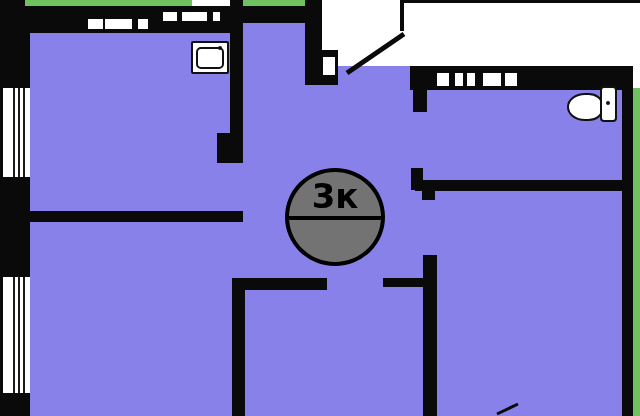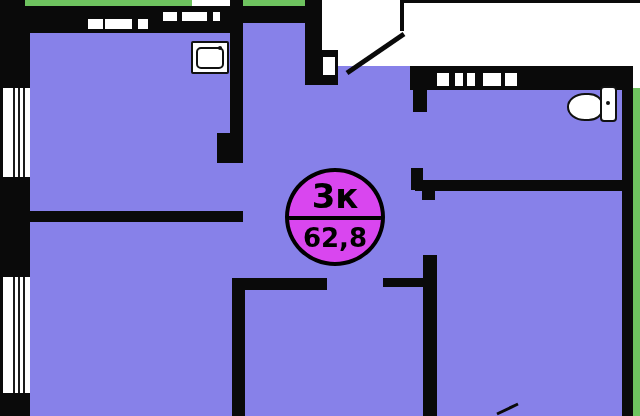--- a/index.html
+++ b/index.html
@@ -18,21 +18,21 @@
   }
   .area-label{
     position:absolute;color:#2a2258;font-weight:normal;font-size:24px;
     text-align:center;white-space:nowrap;line-height:1;
   }
   .window{position:absolute;background:#ffffff;}
   .window .pane{position:absolute;top:0;bottom:0;width:2px;background:#1a1a1a;}
   
   #badge{
     position:absolute;left:285px;top:168px;width:92px;height:90px;
-    background:#d946ef;border:4px solid #000;border-radius:50%;
+    background:#737373;border:4px solid #000;border-radius:50%;
     overflow:hidden;z-index:30;text-align:center;
   }
   #badge .divider{position:absolute;left:0;right:0;top:44px;height:4px;background:#000;}
   #badge .rooms{position:absolute;left:0;right:0;top:7px;font-size:34px;font-weight:bold;color:#000;line-height:1;}
   #badge .total{position:absolute;left:0;right:0;top:53px;font-size:26px;font-weight:bold;color:#000;line-height:1;}
   
   #sink{
     position:absolute;left:191px;top:41px;width:34px;height:29px;
     background:#fff;border:2px solid #111;border-radius:2px;z-index:25;
   }
@@ -142,16 +142,15 @@
   <div class="room-label" style="left:43px;top:259px;width:150px;">жилая комната</div>
 
   <div class="room-label" style="left:255px;top:322px;width:104px;">спальня</div>
 
   <div class="room-label" style="left:472px;top:308px;width:104px;">спальня</div>
   <div class="area-label" style="left:550px;top:387px;width:66px;">11,0</div>
 
   <div id="badge">
     <div class="rooms">3к</div>
     <div class="divider"></div>
-    <div class="total">62,8</div>
   </div>
 
 </div>
 
 </body></html>

